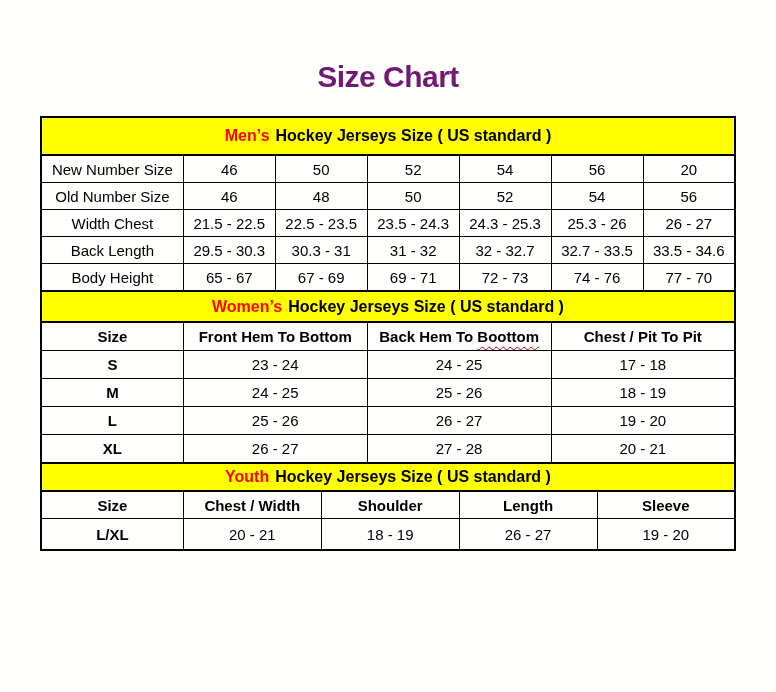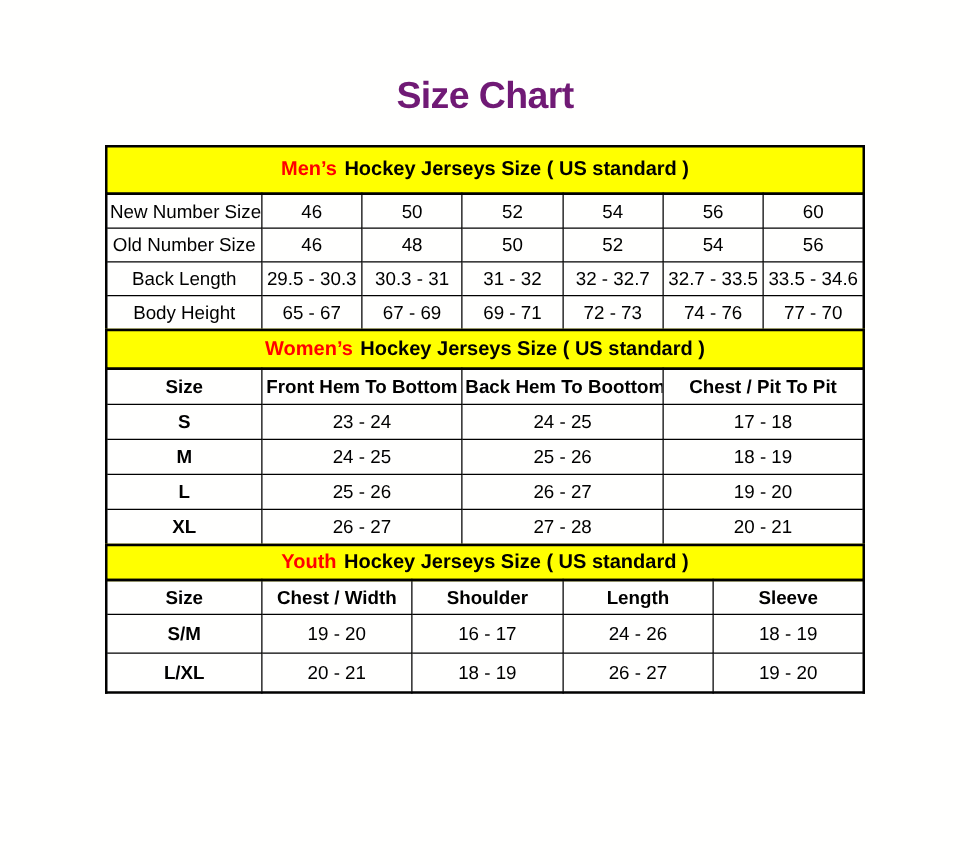--- a/index.html
+++ b/index.html
@@ -10,21 +10,21 @@
     color:#000;
   }
   .title{
     margin:60px 0 0 0;
     text-align:center;
     font-size:30px;
     font-weight:bold;
     letter-spacing:-0.5px;
     color:#701a75;
   }
-  .stack{width:608px;margin:22px auto 0 auto;}
+  .stack{width:696px;margin:22px auto 0 auto;}
   .band{
     background:#ffff00;
     border:2px solid #000;
     display:flex;align-items:center;justify-content:center;
     font-weight:bold;font-size:16px;
   }
   .band-mens{height:36px;}
   .band-womens{height:29px;}
   .band-youth{height:26px;}
   .band-red{color:#ff0000;margin-right:6px;}
@@ -44,20 +44,21 @@
     overflow:hidden;
     white-space:nowrap;
   }
   th{font-weight:bold;}
   .t-mens th,.t-mens td{height:26px;}
   .t-womens th,.t-womens td{height:27px;}
   .t-youth th{height:26px;}
   .t-youth td{height:30px;}
   .rowlabel{font-weight:bold;}
   .squiggle{
+    text-decoration:underline;
     text-decoration-style:wavy;
     text-decoration-color:#c00000;
     text-decoration-thickness:1px;
     text-underline-offset:4px;
   }
 </style>
 </head>
 <body>
 
 <div>
@@ -80,30 +81,39 @@
           <col style="width:13.25%">
       </colgroup>
       <tbody>
       <tr>
         <td>New Number Size</td>
         <td>46</td>
         <td>50</td>
         <td>52</td>
         <td>54</td>
         <td>56</td>
-        <td>60</td>
+        <td>20</td>
       </tr>
       <tr>
         <td>Old Number Size</td>
         <td>46</td>
         <td>48</td>
         <td>50</td>
         <td>52</td>
         <td>54</td>
         <td>56</td>
+      </tr>
+      <tr>
+        <td>Width Chest</td>
+        <td>21.5 - 22.5</td>
+        <td>22.5 - 23.5</td>
+        <td>23.5 - 24.3</td>
+        <td>24.3 - 25.3</td>
+        <td>25.3 - 26</td>
+        <td>26 - 27</td>
       </tr>
       <tr>
         <td>Back Length</td>
         <td>29.5 - 30.3</td>
         <td>30.3 - 31</td>
         <td>31 - 32</td>
         <td>32 - 32.7</td>
         <td>32.7 - 33.5</td>
         <td>33.5 - 34.6</td>
       </tr>
@@ -178,27 +188,20 @@
       </colgroup>
       <tbody>
           <tr>
         <th>Size</th>
         <th>Chest / Width</th>
         <th>Shoulder</th>
         <th>Length</th>
         <th>Sleeve</th>
       </tr>
       <tr>
-        <td class="rowlabel">S/M</td>
-        <td>19 - 20</td>
-        <td>16 - 17</td>
-        <td>24 - 26</td>
-        <td>18 - 19</td>
-      </tr>
-      <tr>
         <td class="rowlabel">L/XL</td>
         <td>20 - 21</td>
         <td>18 - 19</td>
         <td>26 - 27</td>
         <td>19 - 20</td>
       </tr>
     </tbody>
       </table>
 
   </div>

